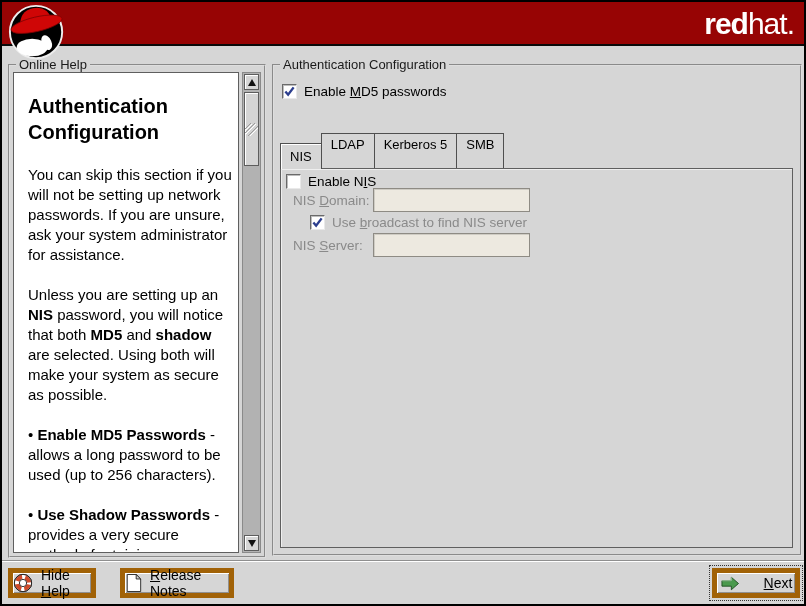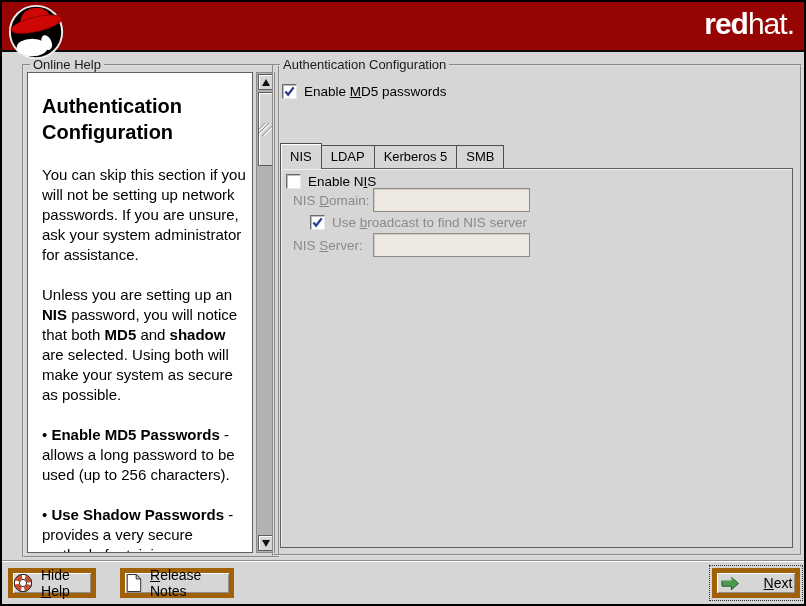--- a/index.html
+++ b/index.html
@@ -1,32 +1,32 @@
 <!DOCTYPE html>
 <html><head>
 <meta charset="utf-8">
 <style>
   * { box-sizing: border-box; margin: 0; padding: 0; }
   html,body { width:806px; height:606px; }
   body { background:#000; font-family:"Liberation Sans", sans-serif; position:relative; overflow:hidden; }
   #window { position:absolute; inset:2px; background:#d6d6d6; }
 
   
-  .banner { position:absolute; left:0; top:0; right:0; height:50px; background:#970404; border-bottom:2px solid #0a0a0a; }
+  .banner { position:absolute; left:0; top:0; right:0; height:44px; background:#970404; border-bottom:2px solid #0a0a0a; }
   .wordmark { position:absolute; right:10px; top:5px; color:#fff; font-size:30px; letter-spacing:-1px; }
   .wordmark .b { font-weight:bold; }
   .wordmark .l { font-weight:normal; }
   .logo { position:absolute; left:4px; top:1px; z-index:5; }
 
   
   .frame { position:absolute; border:2px groove #dedede; }
   .frame-label { position:absolute; top:-9px; left:6px; background:#d6d6d6; padding:0 3px; font-size:13px; color:#1a1a1a; white-space:nowrap; }
 
   
-  #help-frame { left:20px; top:62px; width:258px; height:494px; }
+  #help-frame { left:6px; top:62px; width:258px; height:494px; }
   .help-viewport { position:absolute; left:3px; top:6px; bottom:3px; right:25px; background:#fff; border:1px solid #5f5f5f; overflow:hidden; }
   .help-content { padding:20px 6px 0 14px; color:#000; }
   .help-title { font-size:20px; font-weight:bold; line-height:26px; margin-bottom:4px; }
   .help-p { font-size:15px; line-height:20px; margin-top:20px; }
   .help-p b { font-weight:bold; }
 
   
   .sb { position:absolute; right:3px; top:6px; bottom:3px; width:19px; background:#b2b2b2; border:1px solid #8a8a8a; }
   .sb-btn { position:absolute; left:1px; right:1px; height:16px; background:#d6d6d6; border:1px solid #5d5d5d; box-shadow:inset 1px 1px 0 #fff; display:flex; align-items:center; justify-content:center; }
   .sb-btn.up { top:1px; } .sb-btn.down { bottom:1px; }
@@ -36,21 +36,21 @@
 
   
   #main-frame { left:270px; top:62px; width:530px; height:492px; }
   .cb-row { position:absolute; display:flex; align-items:center; gap:7px; font-size:13.5px; color:#000; }
   .cb { width:15px; height:15px; background:#fff; border:1px solid #6a6a6a; border-right-color:#e9e9e9; border-bottom-color:#e9e9e9; box-shadow:1px 1px 0 #bdbdbd inset; display:flex; align-items:center; justify-content:center; flex:none; }
   .mn { text-decoration:underline; }
   .dis { color:#8a8a8a; }
 
   
   .tabs { position:absolute; left:6px; top:76px; display:flex; align-items:flex-end; height:26px; z-index:2; }
-  .tab { padding:3px 9px 4px; border:1px solid #4f4f4f; border-bottom:none; background:#d6d6d6; font-size:13px; margin-right:-1px; }
+  .tab { padding:3px 9px 16px; border:1px solid #4f4f4f; border-bottom:none; background:#d6d6d6; font-size:13px; margin-right:-1px; }
   .tab.active { padding:5px 9px 5px; box-shadow:inset 1px 1px 0 #fff; margin-bottom:-1px; z-index:3; position:relative; }
   .notebook { position:absolute; left:6px; right:7px; top:102px; bottom:6px; background:#d6d6d6; border:1px solid #5f5f5f; box-shadow:inset 1px 1px 0 #efefef; }
   .gtk-input { position:absolute; width:157px; height:24px; background:#ede9e0; border:1px solid #8e8b84; box-shadow:inset 1px 1px 0 #cfccc4; font:13px "Liberation Sans",sans-serif; padding:0 4px; color:#555; }
   .fld-label { position:absolute; font-size:13.5px; }
 
   
   .separator { position:absolute; left:0; right:0; top:558px; height:2px; background:#fff; border-top:1px solid #8f8f8f; }
   .push { position:absolute; top:566px; height:30px; display:flex; align-items:center; justify-content:center; gap:8px; background:#d6d6d6; border:5px solid #a16207; box-shadow:inset 1px 1px 0 #fff, inset -1px -1px 0 #909090; font-size:14px; color:#000; cursor:default; }
   .push .ico { display:flex; flex:none; }
   #btn-hide-help { left:6px; width:88px; }

